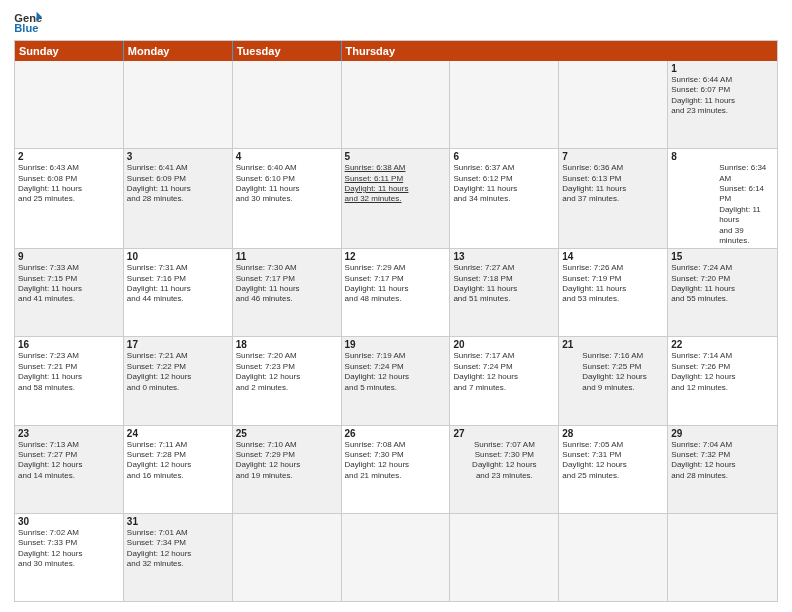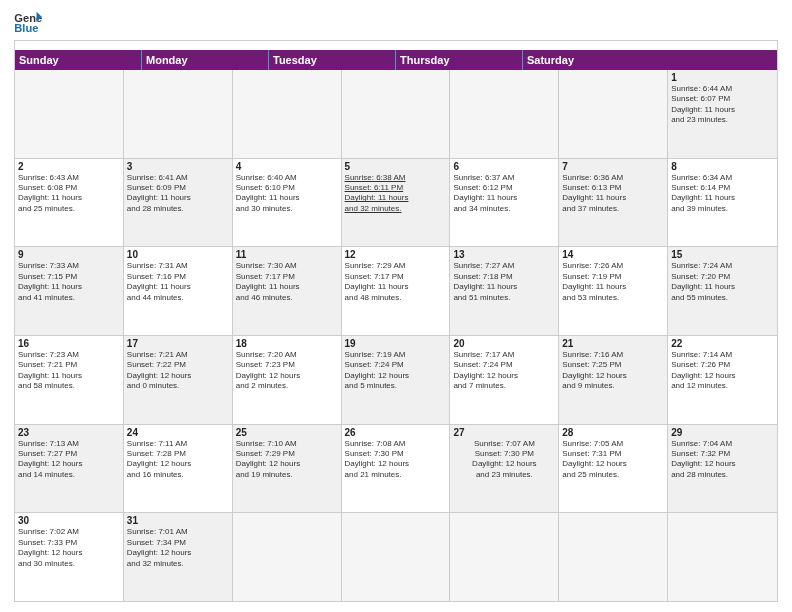--- a/index.html
+++ b/index.html
@@ -46,23 +46,22 @@
       color: #444;
     }
     .calendar {
       flex: 1;
       display: flex;
       flex-direction: column;
       border: 1px solid #ccc;
     }
     .cal-header {
       display: grid;
-      grid-template-columns: repeat(6, 1fr);
-      background: #701a75;
-      margin-top: 9px;
+      grid-template-columns: repeat(7, 1fr);
+      background: #c2410c;
     }
     .cal-header-cell {
       color: #fff;
       font-size: 11px;
       font-weight: bold;
       padding: 4px 4px;
       text-align: left;
       border-right: 1px solid #5592c5;
     }
     .cal-header-cell:last-child { border-right: none; }
@@ -125,21 +124,20 @@
       <div class="location"></div>
     </div>
   </div>
 
   <div class="calendar">
     <div class="cal-header">
     <div class="cal-header-cell">Sunday</div>
         <div class="cal-header-cell">Monday</div>
         <div class="cal-header-cell">Tuesday</div>
         <div class="cal-header-cell">Thursday</div>
-        <div class="cal-header-cell">Saturday</div>
       </div>
     <div class="cal-body">
     <div class="cal-row">
           <div class="cal-cell empty"></div>
           <div class="cal-cell empty"></div>
           <div class="cal-cell empty"></div>
           <div class="cal-cell empty"></div>
           <div class="cal-cell empty"></div>
           <div class="cal-cell empty"></div>
           <div class="cal-cell shaded">
@@ -188,21 +186,21 @@
           </div>
           <div class="cal-cell shaded">
             <span class="day-num">7</span>
             <div class="cell-text" style="white-space: pre-wrap;">Sunrise: 6:36 AM
 Sunset: 6:13 PM
 Daylight: 11 hours
 and 37 minutes.</div>
           </div>
           <div class="cal-cell">
             <span class="day-num">8</span>
-            <div class="cell-text" style="white-space: pre-wrap;">Sunrise: 6:34 AM
+            <div class="cell-text" style="white-space: pre-wrap; margin-left: 48px;">Sunrise: 6:34 AM
 Sunset: 6:14 PM
 Daylight: 11 hours
 and 39 minutes.</div>
           </div>
         </div>
         <div class="cal-row">
           <div class="cal-cell shaded">
             <span class="day-num">9</span>
             <div class="cell-text" style="white-space: pre-wrap;">Sunrise: 7:33 AM
 Sunset: 7:15 PM
@@ -283,21 +281,21 @@
           </div>
           <div class="cal-cell">
             <span class="day-num">20</span>
             <div class="cell-text" style="white-space: pre-wrap;">Sunrise: 7:17 AM
 Sunset: 7:24 PM
 Daylight: 12 hours
 and 7 minutes.</div>
           </div>
           <div class="cal-cell shaded">
             <span class="day-num">21</span>
-            <div class="cell-text" style="white-space: pre-wrap;">Sunrise: 7:16 AM
+            <div class="cell-text" style="white-space: pre-wrap; margin-left: 20px;">Sunrise: 7:16 AM
 Sunset: 7:25 PM
 Daylight: 12 hours
 and 9 minutes.</div>
           </div>
           <div class="cal-cell">
             <span class="day-num">22</span>
             <div class="cell-text" style="white-space: pre-wrap;">Sunrise: 7:14 AM
 Sunset: 7:26 PM
 Daylight: 12 hours
 and 12 minutes.</div>

